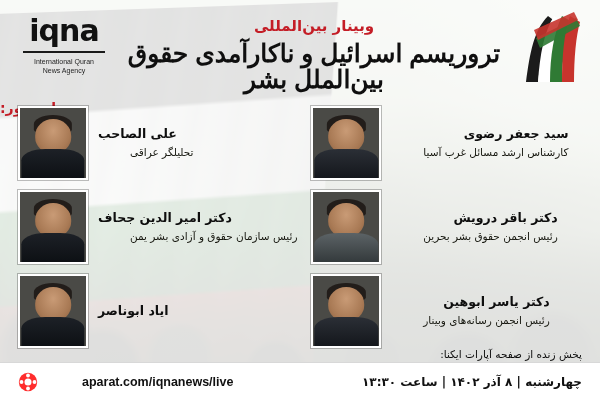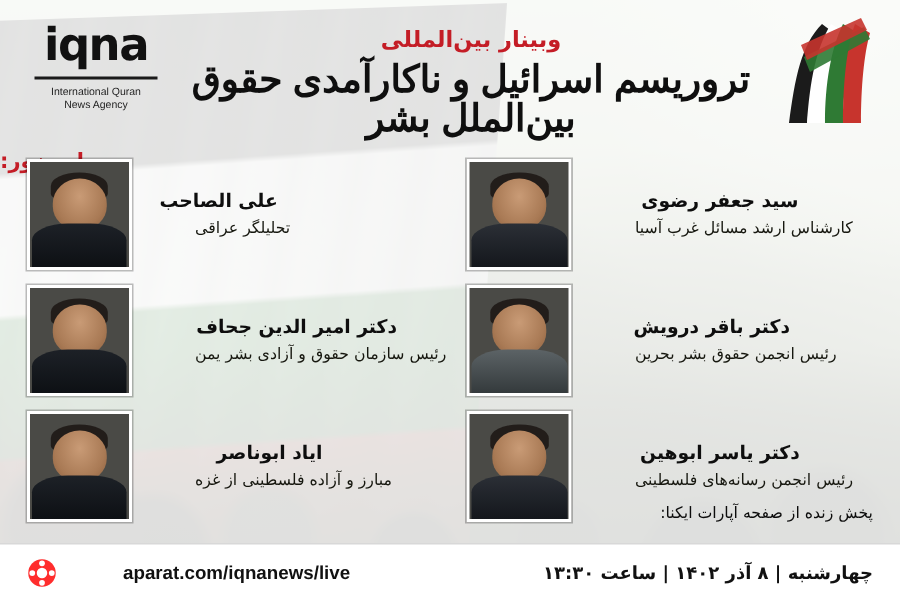--- a/index.html
+++ b/index.html
@@ -220,36 +220,35 @@
   }
 
   .names { text-align: right; line-height: 1.35; }
   .cell.left .names { text-align: left; }
   .nm {
     color: #0e0e0e;
     font-size: 12.5px;
     font-weight: bold;
     font-family: "DejaVu Sans", sans-serif;
     white-space: nowrap;
-    text-align: center;
   }
   .rl {
     color: #16170f;
     font-size: 10.5px;
     font-family: "DejaVu Sans", sans-serif;
     white-space: nowrap;
     margin-top: 2px;
     margin-left: 32px;
   }
 
   
   .live-note {
     position: absolute;
     right: 18px;
-    bottom: 52px;
+    bottom: 40px;
     color: #0c0c0c;
     font-size: 10.5px;
     font-family: "DejaVu Sans", sans-serif;
   }
   .footer {
     position: absolute;
     left: 0; right: 0; bottom: 0;
     height: 38px;
     background: #ffffff;
     border-top: 1px solid #d8d8d8;
@@ -378,33 +377,32 @@
     <div class="row">
       <div class="cell right">
         <div class="portrait suit">
           <div class="bgfill"></div>
             <div class="hair"></div>
             <div class="face"></div>
             <div class="body"></div>
         </div>
         <div class="names">
           <div class="nm">دکتر یاسر ابوهین</div>
-          <div class="rl">رئیس انجمن رسانه‌های فلسطینی</div>
+          <div class="rl">رئیس انجمن رسانه‌های وبینار</div>
         </div>
       </div>
       <div class="cell left">
         <div class="portrait dark">
           <div class="bgfill"></div>
             <div class="hair"></div>
             <div class="face"></div>
             <div class="body"></div>
         </div>
         <div class="names">
           <div class="nm">ایاد ابوناصر</div>
-          <div class="rl">مبارز و آزاده فلسطینی از غزه</div>
         </div>
       </div>
     </div>
 
   </div>
 
   <div class="live-note">پخش زنده از صفحه آپارات ایکنا:</div>
 
   <div class="footer">
     <div class="date">چهارشنبه | ۸ آذر ۱۴۰۲ | ساعت ۱۳:۳۰</div>

